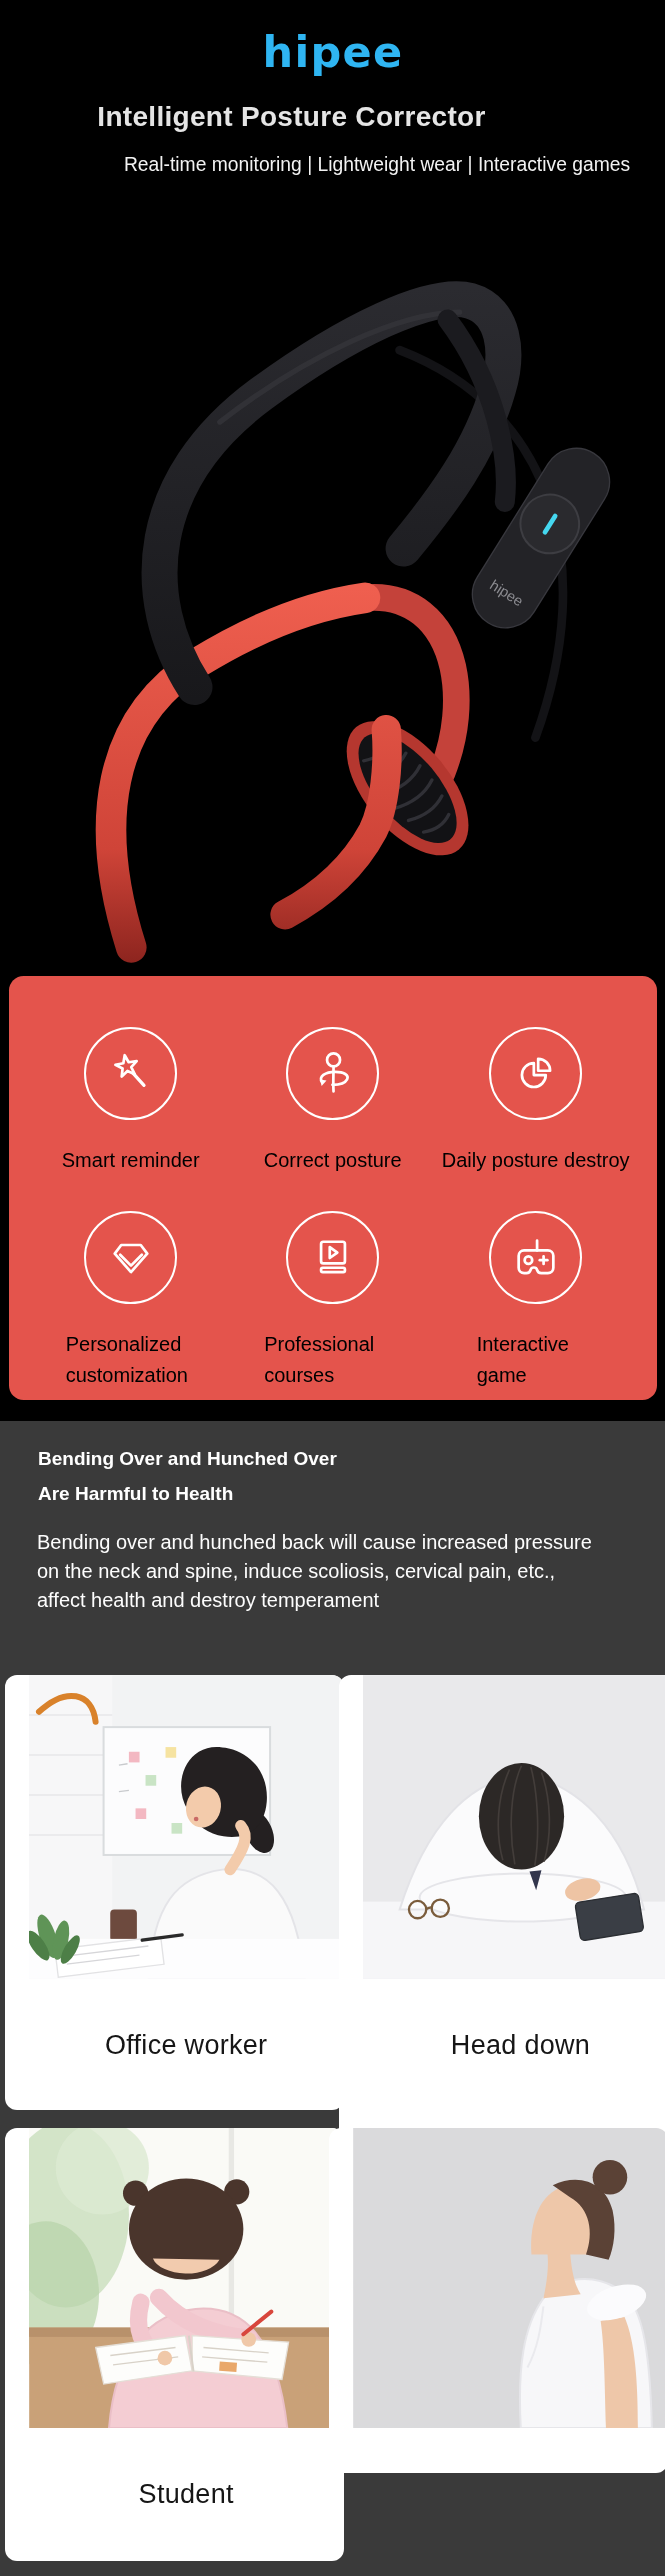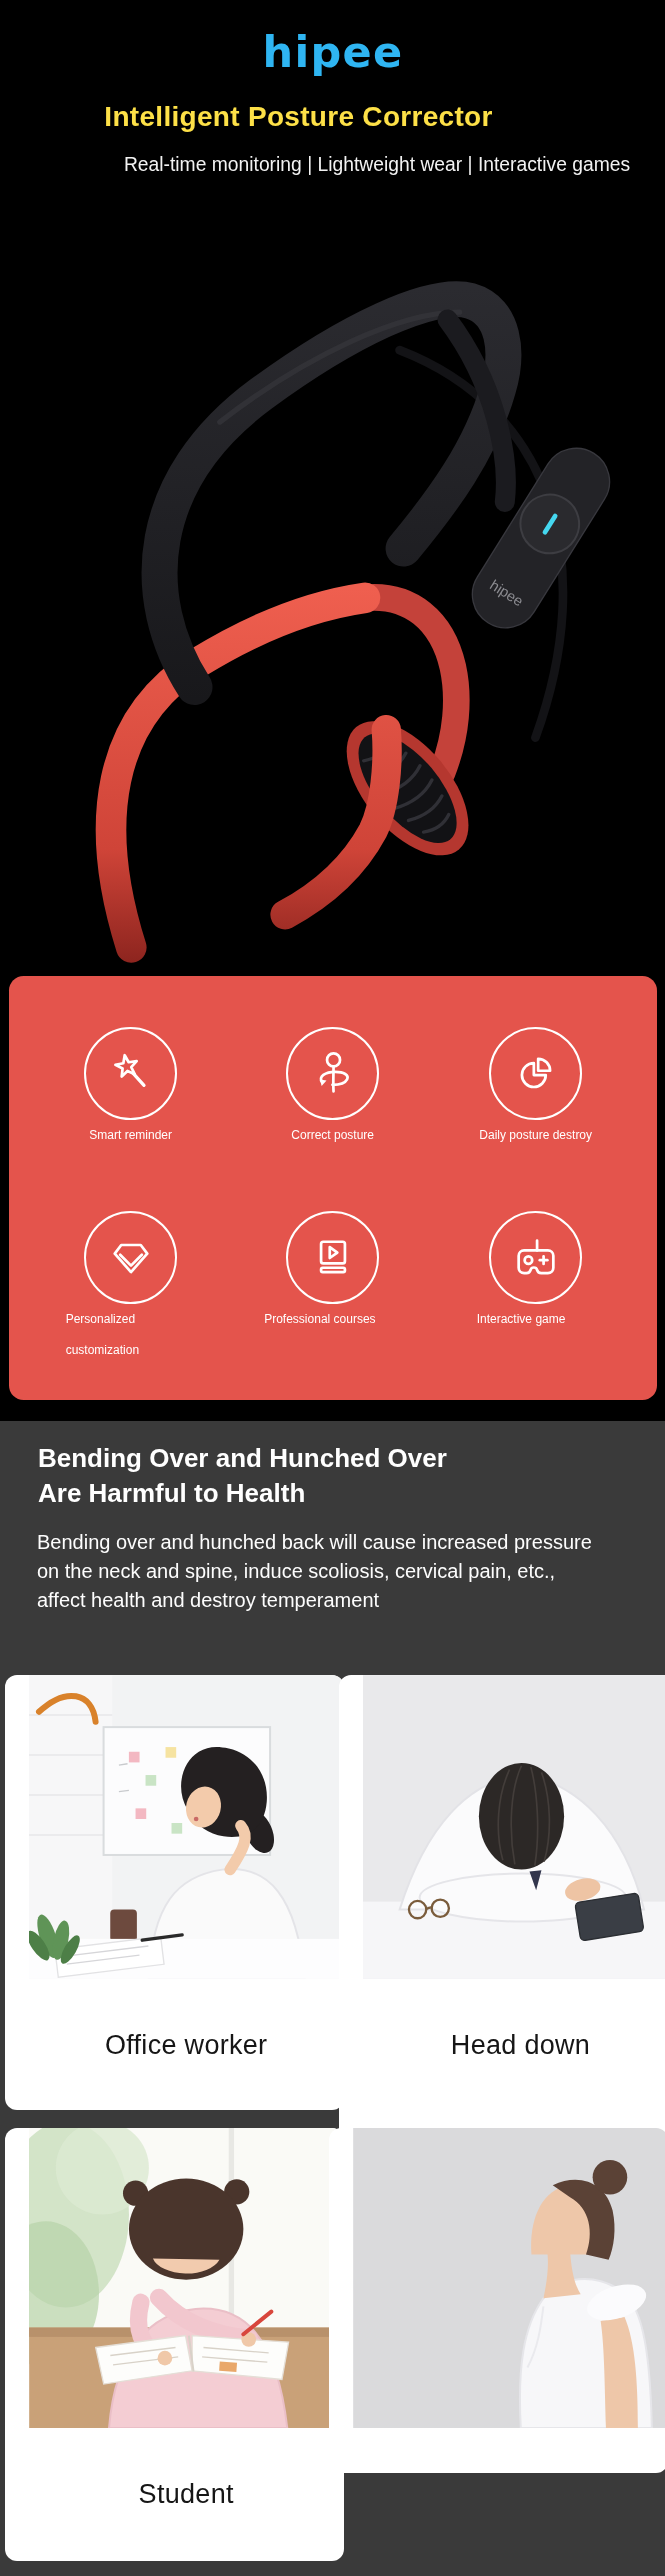--- a/index.html
+++ b/index.html
@@ -2,42 +2,42 @@
 <html style="font-size:10.7px"><head>
 <meta charset="utf-8">
 <style>
   html,body{margin:0;padding:0;background:#000;}
   #page{position:relative;width:666px;height:2576px;background:#000;overflow:hidden;
         font-family:"Liberation Sans",sans-serif;}
   
   .logo{position:absolute;top:27px;left:0;width:666px;text-align:center;
         font-size:43px;font-weight:700;color:#2fb5f2;letter-spacing:1.3px;
         font-family:"DejaVu Sans",sans-serif;}
-  .hero-title{position:absolute;top:101px;left:12px;width:573px;text-align:center;
-        font-size:28px;font-weight:700;color:#fde047;letter-spacing:0.3px;}
+  .hero-title{position:absolute;top:101px;left:5px;width:573px;text-align:center;
+        font-size:28px;font-weight:700;color:#e5e5e5;letter-spacing:0.3px;}
   .hero-sub{position:absolute;top:154px;left:0;width:666px;text-align:center;
         font-size:19.3px;font-weight:400;color:#f2f2f2;margin-left:44px;}
   
   .product-art{position:absolute;top:189px;left:0;}
   
   .features{position:absolute;top:976px;left:8.7px;width:648px;height:424px;
         border-radius:14.6px;}
   .feat-cell{position:absolute;width:200px;display:flex;flex-direction:column;align-items:center;}
   .feat-circle{width:93px;height:93px;border:2px solid #ffffff;border-radius:50%;
         display:flex;align-items:center;justify-content:center;box-sizing:border-box;}
-  .feat-label{font-size:12px;line-height:31px;color:#ffffff;text-align:center;}
+  .feat-label{margin-top:25px;font-size:20px;line-height:31px;color:#000000;text-align:center;}
   .feat-label span{display:inline-block;}
   .cell-3 .feat-label span{width:130px;text-align:left;}
   .cell-4 .feat-label span{width:137px;text-align:left;}
   .cell-5 .feat-label span{width:118px;text-align:left;}
   .r1{top:51px;} .r2{top:235px;}
   .c1{left:22px;} .c2{left:224px;} .c3{left:427px;}
   
   .warning{position:absolute;top:1421px;left:0;width:666px;height:1155px;background:#3a3a3a;}
-  .warn-head{position:absolute;top:20px;left:38px;font-size:26px;font-weight:700;
+  .warn-head{position:absolute;top:20px;left:38px;font-size:19px;font-weight:700;
         color:#ffffff;line-height:35px;}
   .warn-body{position:absolute;top:107px;left:37px;width:572px;font-size:20px;
         line-height:29px;color:#fdfdfd;}
   
   .scard{position:absolute;width:315px;background:#ffffff;border-radius:12px;overflow:hidden;padding-left:24px;}
   .scard .photo{width:315px;display:block;}
   .scard .caption{height:132px;display:flex;align-items:center;justify-content:center;
         font-size:27px;color:#161616;letter-spacing:0.3px;}
   #card-0{left:4.7px;top:1675px;height:435px;}
   #card-1{left:339px;top:1675px;height:469px;}

